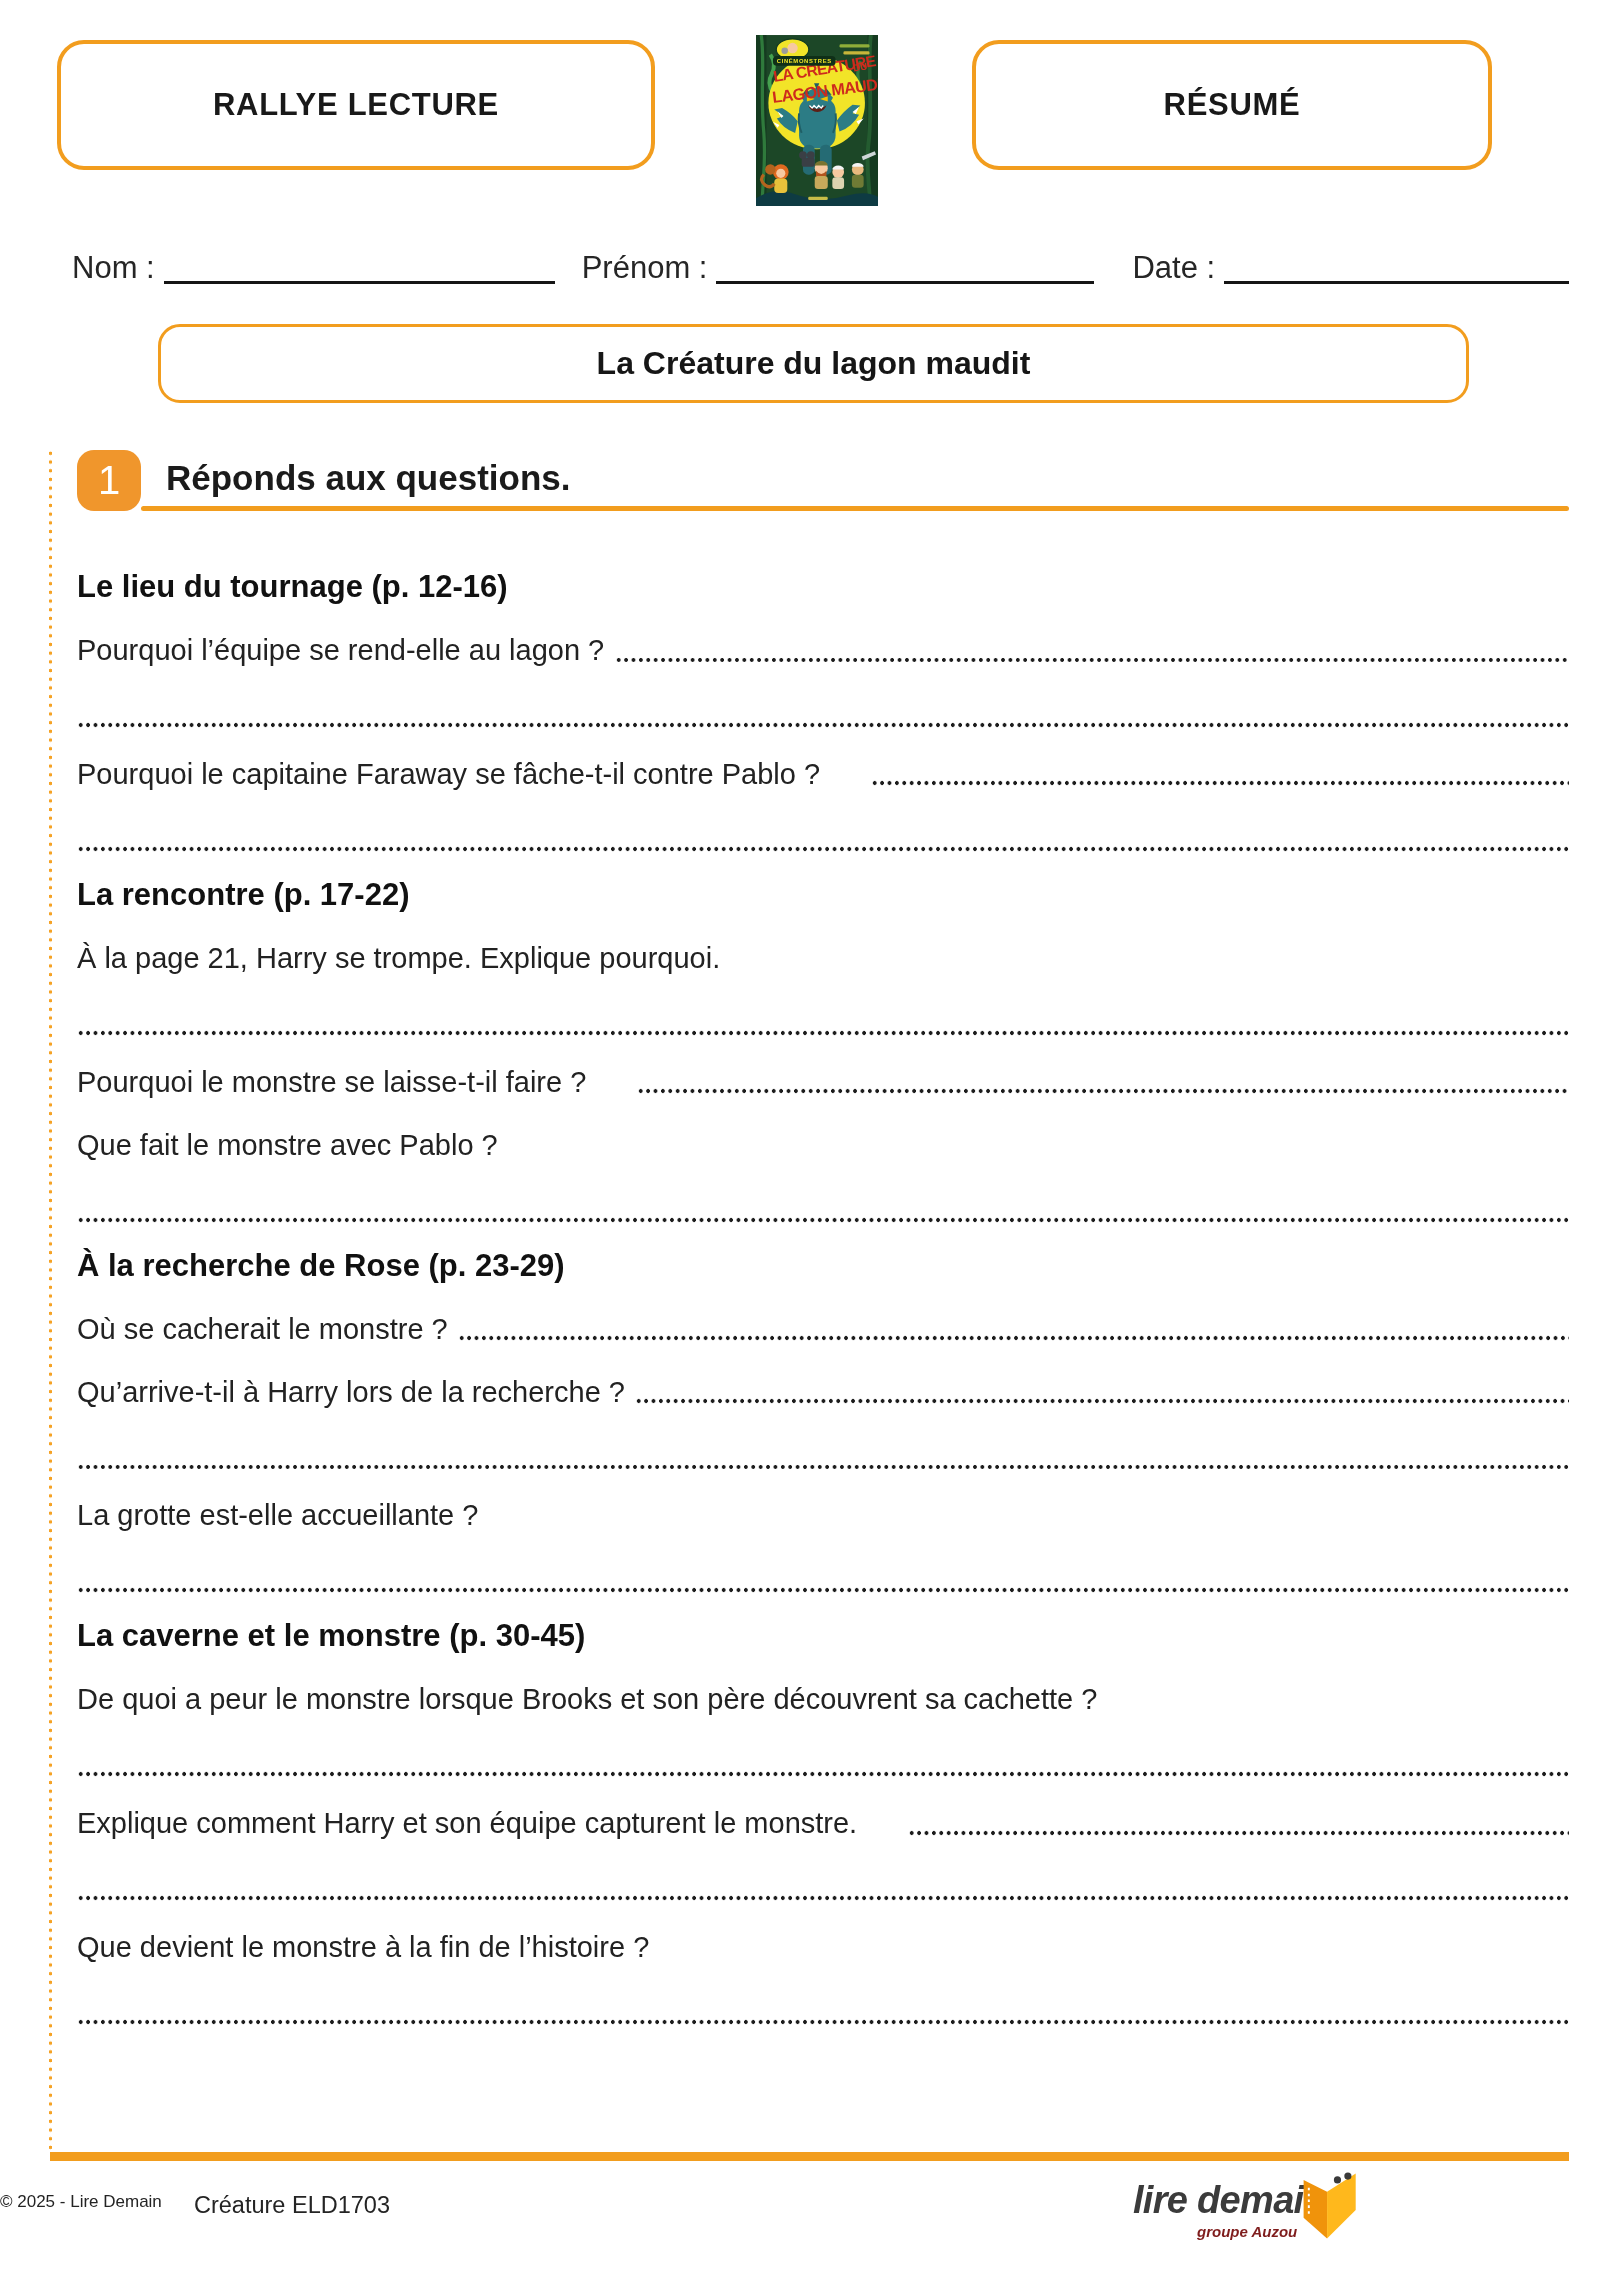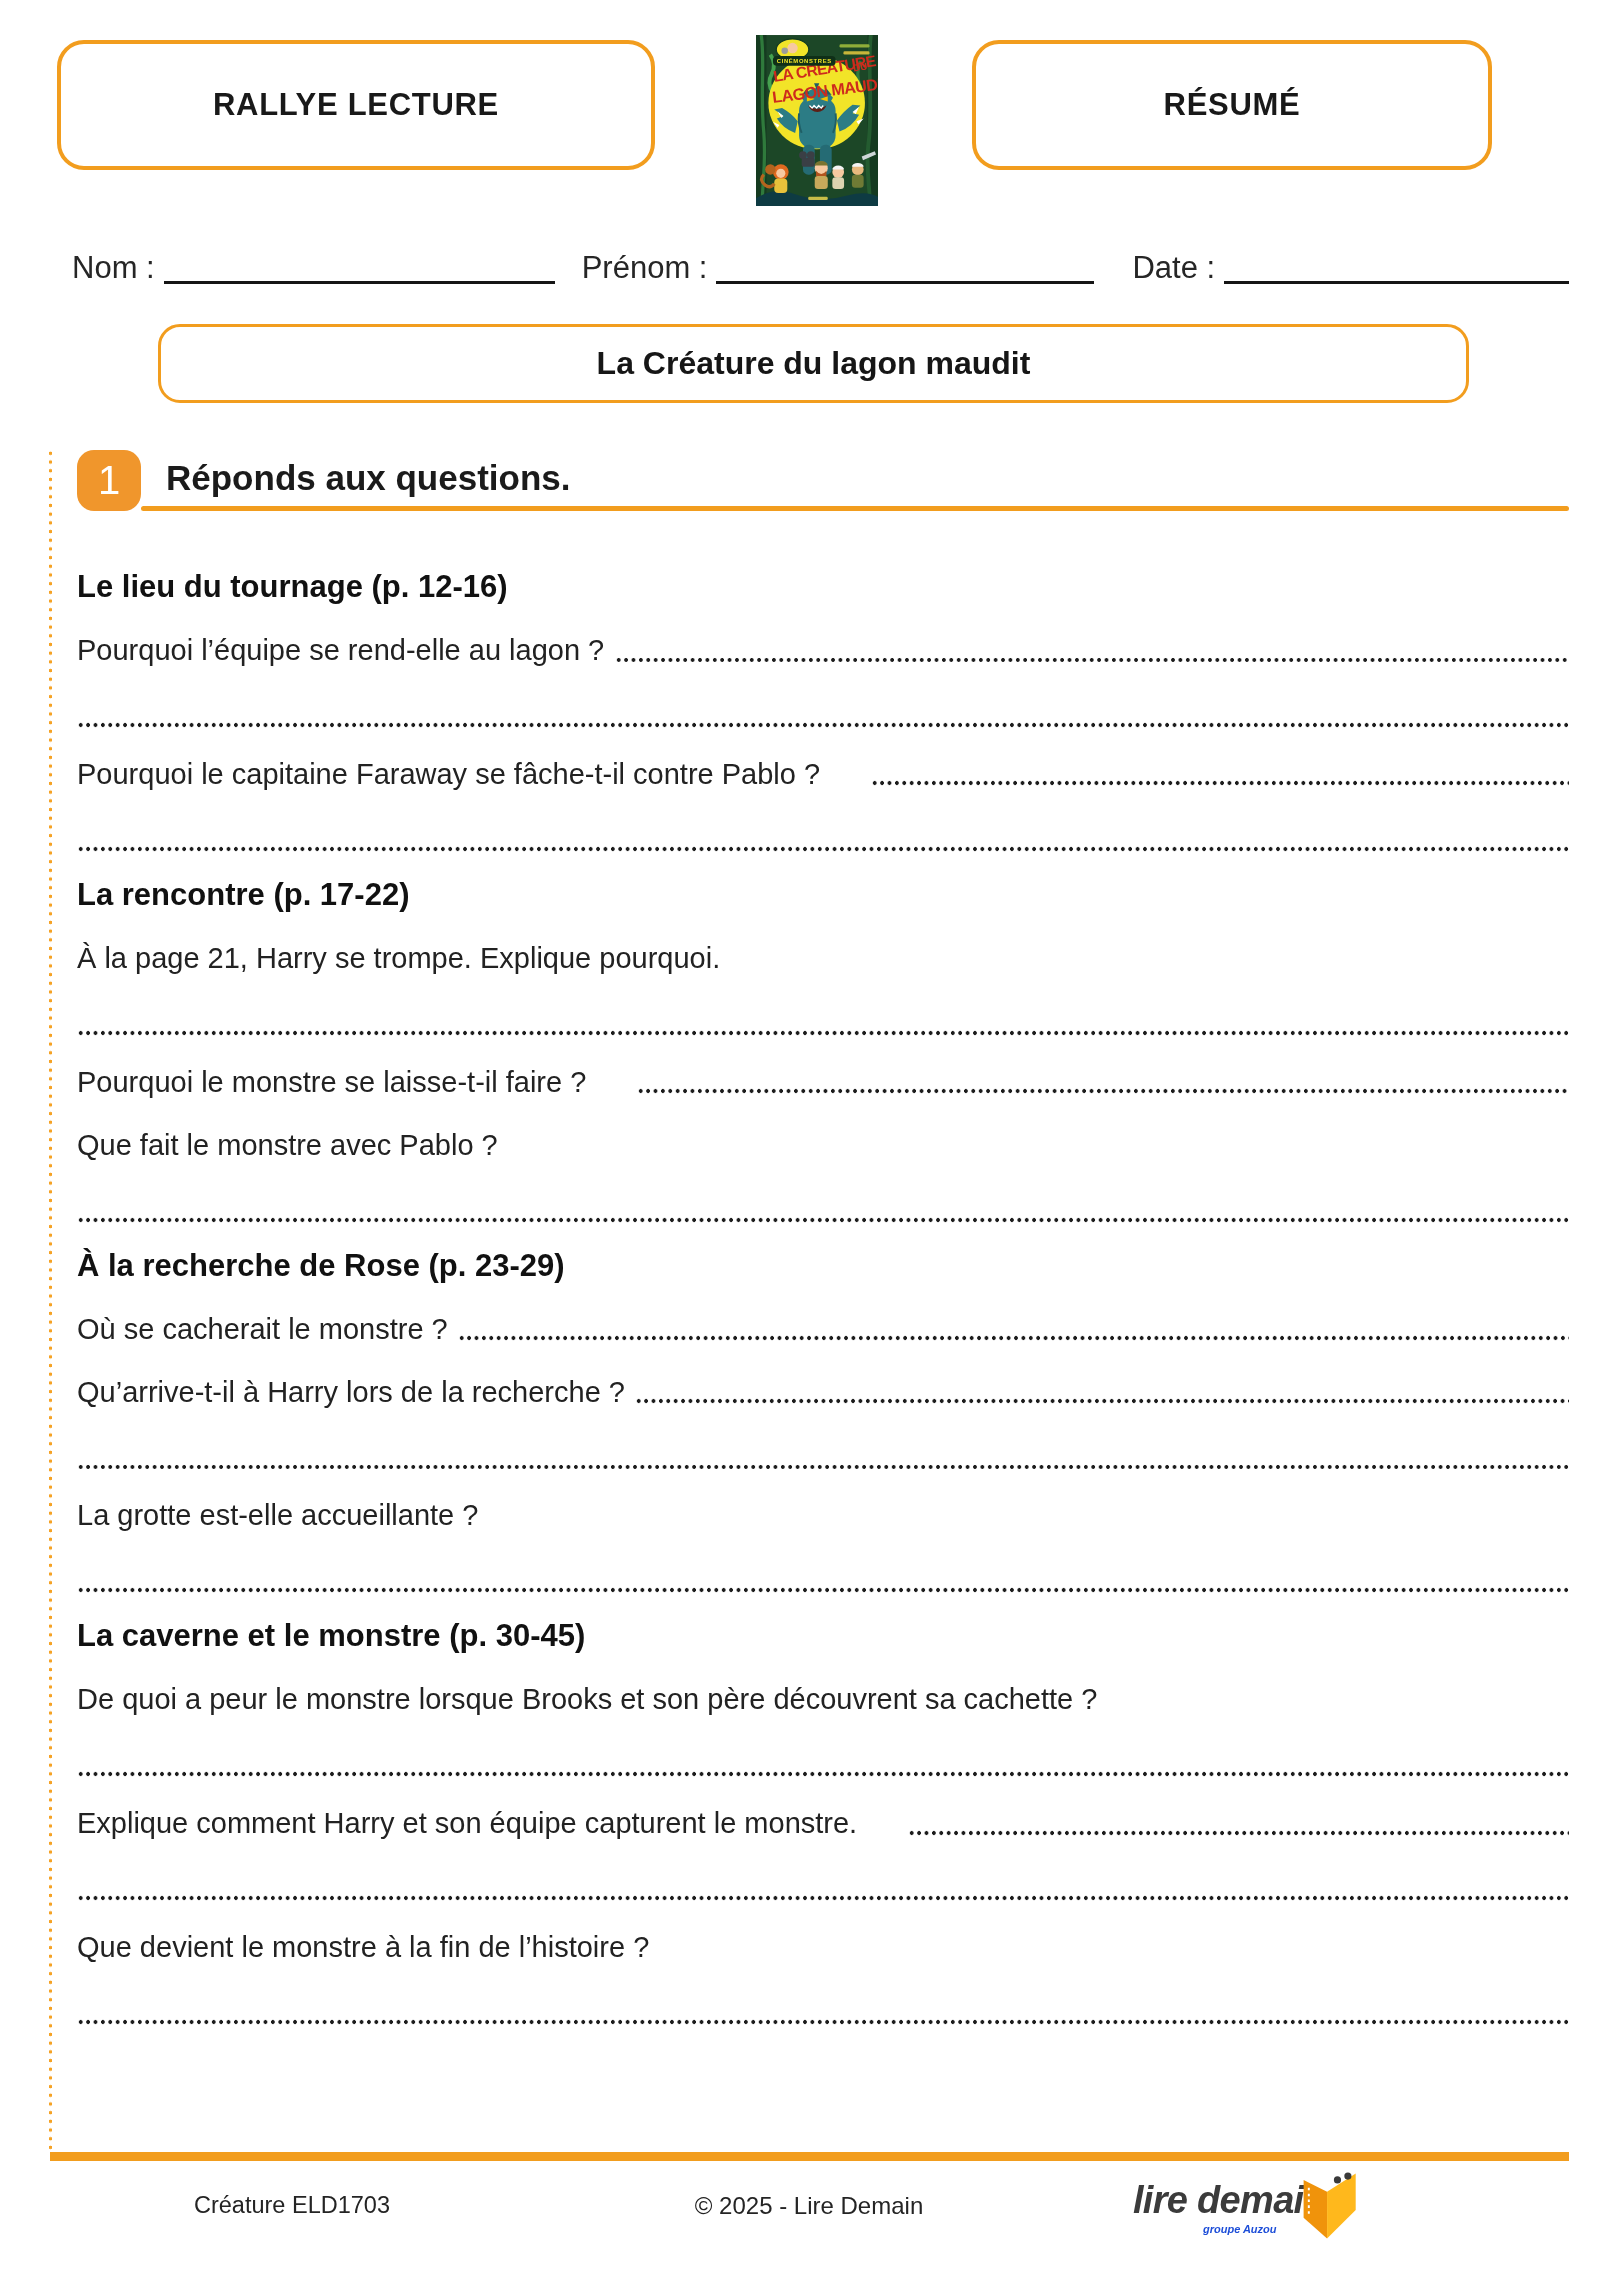--- a/index.html
+++ b/index.html
@@ -81,27 +81,27 @@
     background-image:radial-gradient(circle,#1c1c1c 1.8px,transparent 2.1px);
     background-size:7.4px 5.9px;background-repeat:repeat-x;background-position:0 50%;
   }
   .row.dotline + .row.question{gap:40px;}
   .row.dotline + .row.heading{margin-top:26px;}
   .questions .row:first-child{margin-top:12px;}
 
   
   .footer-bar{position:absolute;left:50px;top:2152px;width:1519px;height:9px;background:#F29D1E;}
   .footer-ref{position:absolute;left:194px;top:2192px;font-size:23.5px;color:#242424;}
-  .footer-copy{position:absolute;left:0;top:2192px;width:1618px;text-align:center;font-size:24px;color:#242424;}
+  .footer-copy{position:absolute;left:0;top:2192px;width:1618px;text-align:left;font-size:17px;color:#242424;}
   .footer-logo{position:absolute;left:1133px;top:2172px;width:225px;height:72px;}
   .logo-text{
     position:absolute;left:0;top:6.5px;font-size:38px;font-weight:700;font-style:italic;
     color:#3b3b3b;letter-spacing:-0.7px;white-space:nowrap;
   }
-  .logo-sub{position:absolute;left:70px;top:51px;font-size:11px;font-weight:700;font-style:italic;color:#1d4ed8;}
+  .logo-sub{position:absolute;left:64px;top:51px;font-size:15px;font-weight:700;font-style:italic;color:#7f1d1d;}
   .logo-book{position:absolute;left:168px;top:0px;}
 </style>
 </head>
 <body>
 
 <div class="page">
 
   <div class="hdr-box left">
     <span>RALLYE LECTURE</span>
   </div>

